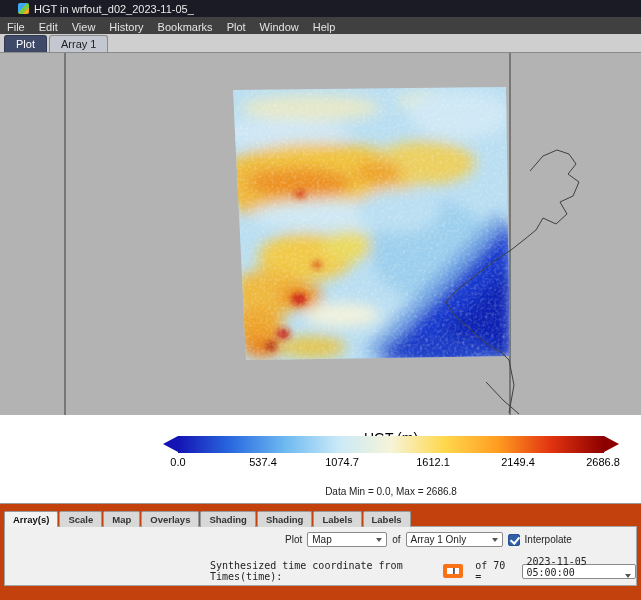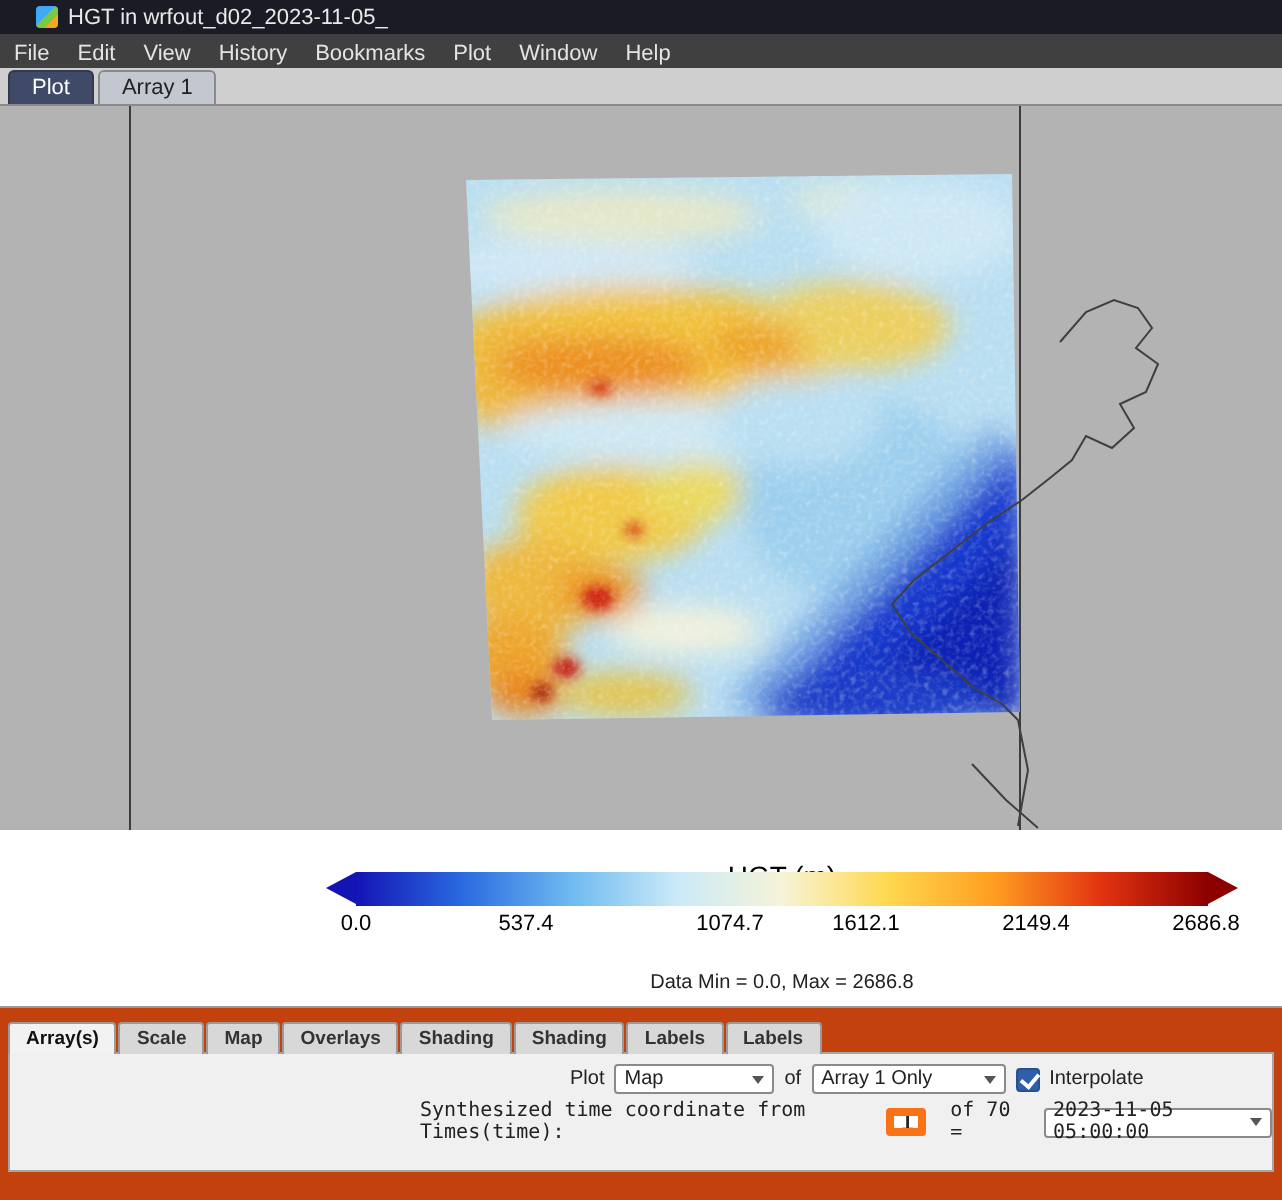--- a/index.html
+++ b/index.html
@@ -56,21 +56,21 @@
     border-top:8.5px solid transparent; border-bottom:8.5px solid transparent;
     border-right:15px solid #1414b4;
   }
   .cb-arrow-right {
     position:absolute; right:0; top:0; width:0; height:0;
     border-top:8.5px solid transparent; border-bottom:8.5px solid transparent;
     border-left:15px solid #8c0000;
   }
   .cb-ticks { position:relative; height:14px; margin-top:3px; font-size:11px; color:#000;text-align:center; }
   .cb-tick { position:absolute; transform:translateX(-50%); white-space:nowrap; }
-  .cb-tick.t0{left:15px}.cb-tick.t1{left:100px}.cb-tick.t2{left:202px}
+  .cb-tick.t0{left:15px}.cb-tick.t1{left:100px}.cb-tick.t2{left:179px}
   .cb-tick.t3{left:270px}.cb-tick.t4{left:355px}.cb-tick.t5{left:440px}
   .cb-note { font-size:10px; color:#222; text-align:center; margin-top:16px; }
 
   
   .bottom-panel {
     width:641px; height:115px; background:#c2410c; border-top:1px solid #999;
     padding-top:7px;
   }
   .bp-tabs { display:flex; gap:1px; padding-left:4px; height:16px; align-items:flex-end; position:relative; z-index:2; }
   .bp-tab {
@@ -79,35 +79,35 @@
     border:1px solid #9a9a9a; border-bottom:none; border-radius:2px 2px 0 0;
   }
   .bp-tab.active { background:#f2f2f2; color:#111; }
   .bp-body {
     position:relative; z-index:1; margin:-1px 4px 0; height:60px;
     background:#f0f0f0; border:1px solid #a5a5a5; padding-top:5px;
   }
   .bp-row { display:flex; align-items:center; gap:5px; font-size:10px; color:#222; }
   .bp-row1 { padding-left:280px; }
   .bp-row2 { padding-left:226px; margin-top:5px; font-family:"DejaVu Sans Mono", monospace; font-size:10px; }
-  .bp-row3 { padding-left:205px; margin-top:3px; font-family:"DejaVu Sans Mono", monospace; font-size:10px; gap:12px; }
+  .bp-row3 { padding-left:205px; margin-top:13px; font-family:"DejaVu Sans Mono", monospace; font-size:10px; gap:12px; }
 
   .combo {
     display:inline-flex; align-items:center; justify-content:space-between;
     background:#fff; border:1px solid #8a8a8a; border-radius:2px;
     height:15px; font-size:10px; color:#222; padding:0 4px;
   }
   .combo .caret {
     width:0; height:0; margin-left:6px;
     border-left:3.5px solid transparent; border-right:3.5px solid transparent;
     border-top:4.5px solid #555;
   }
   .combo.w-map { width:80px; }
   .combo.w-array { width:97px; }
-  .combo.w-time { width:138px; font-family:"DejaVu Sans Mono", monospace; }
+  .combo.w-time { width:138px; font-family:"DejaVu Sans Mono", monospace;align-items:flex-end; }
 
   .checkbox {
     width:12px; height:12px; border-radius:2px; position:relative;
     background:#fff; border:1px solid #7a7a7a; flex:0 0 auto;
   }
   .checkbox.checked { background:#2f5fa8; border-color:#27508f; }
   .checkbox.checked::after {
     content:""; position:absolute; left:3px; top:0px;
     width:4px; height:7px; border:solid #fff; border-width:0 2px 2px 0;
     transform:rotate(40deg);

